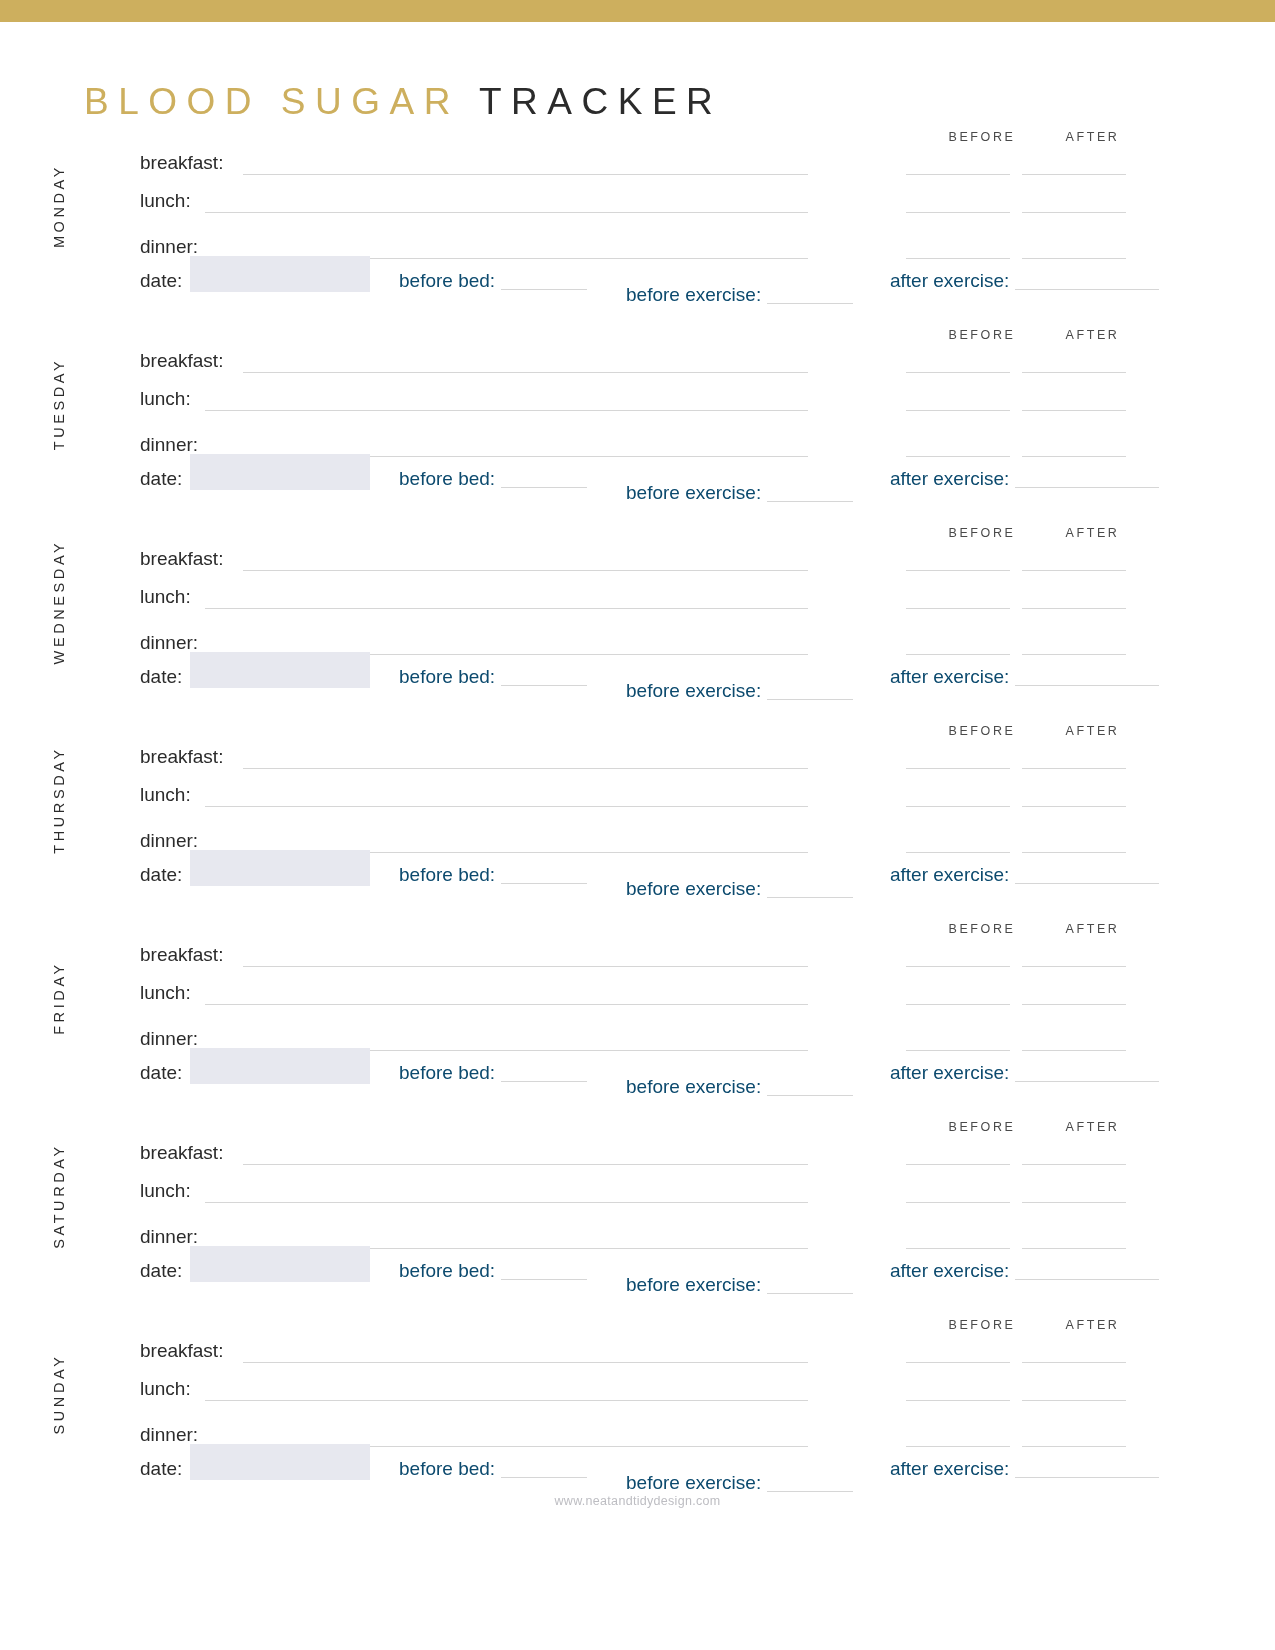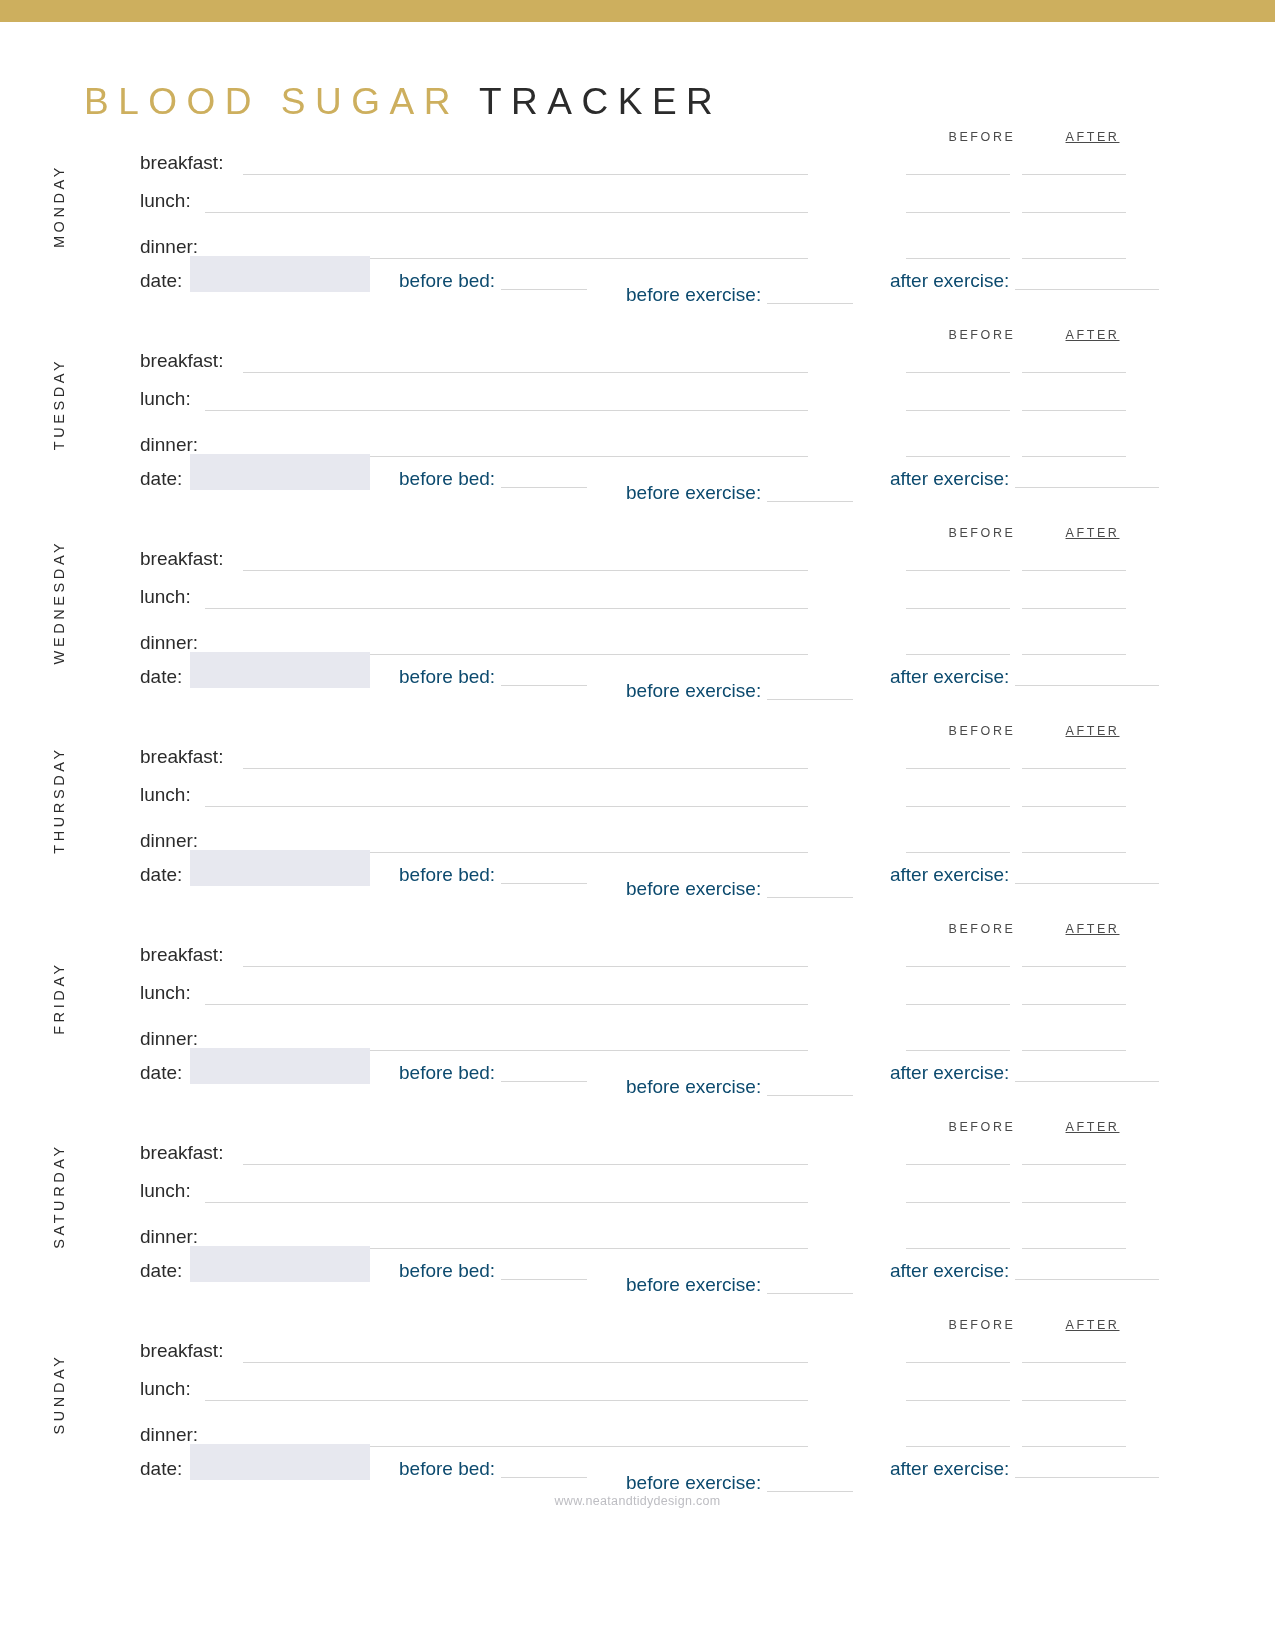--- a/index.html
+++ b/index.html
@@ -82,21 +82,21 @@
   }
   .col-head {
     position: absolute;
     top: 0;
     font-size: 12.5px;
     letter-spacing: 2.6px;
     color: #4a4a4a;
     text-align: center;
   }
   .col-head.before { left: 898px; width: 92px; }
-  .col-head.after  { left: 1016px; width: 77px; text-decoration: underline; }
+  .col-head.after  { left: 1016px; width: 77px; }
 
   
   .meal-row {
     position: absolute;
     left: 0;
     width: 1140px;
     height: 38px;
   }
   .meal-row.r1 { top: 34px; }
   .meal-row.r2 { top: 72px; }

